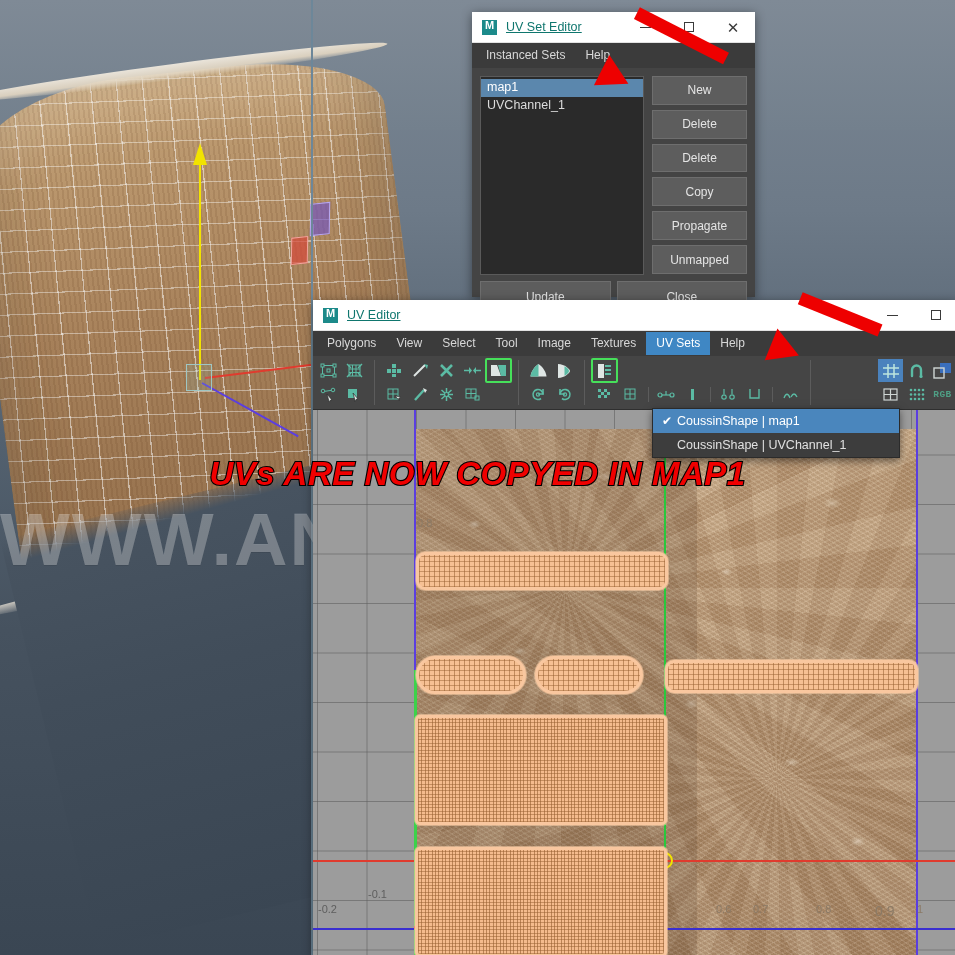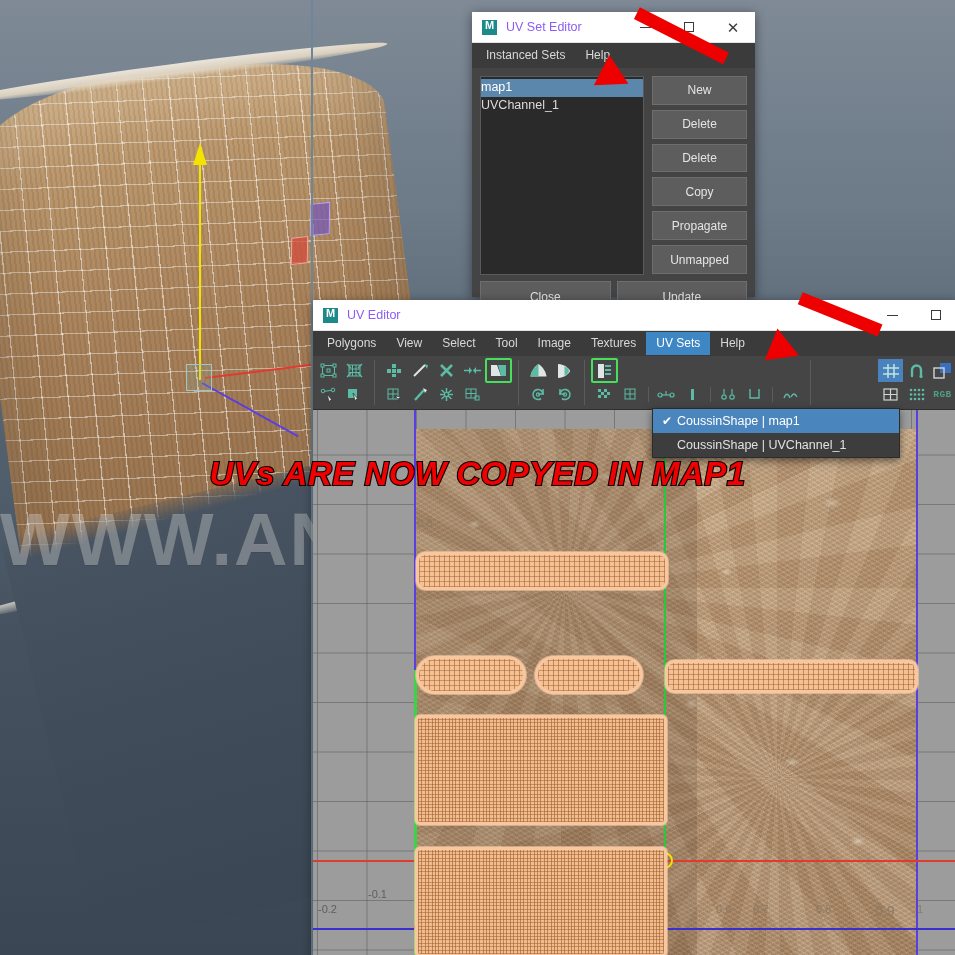--- a/index.html
+++ b/index.html
@@ -111,21 +111,21 @@
     display: flex; align-items: center; padding-left: 10px;
     border-bottom: 1px solid #e2e2e2;
   }
   .maya-logo {
     width: 15px; height: 15px; background: #1c8a8a;
     display: flex; align-items: flex-start; justify-content: center;
     color: #fff; font-size: 11px; font-weight: 700; line-height: 11px;
     margin-right: 9px; flex: none;
     font-family: "Liberation Sans", sans-serif;
   }
-  .title-text { font-size: 12.5px; color: #8b5cf6; flex: 1; }
+  .title-text { font-size: 12.5px; color: #0f766e; flex: 1; text-decoration: underline; }
   .win-btns { display: flex; height: 100%; }
   .win-btn {
     width: 44px; height: 100%;
     display: flex; align-items: center; justify-content: center;
     color: #333; font-size: 13px;
   }
   .bar-min { width: 11px; height: 1px; background: #3a3a3a; }
   .bar-max { width: 10px; height: 10px; border: 1.3px solid #3a3a3a; }
   .bar-close { font-size: 15px; line-height: 1; color: #3a3a3a; font-weight: 300; }
 
@@ -141,21 +141,21 @@
 
   
   #uvset { left: 472px; top: 12px; width: 283px; height: 285px; background: #444; }
   .uvset-body { display: flex; padding: 8px 8px 0 8px; gap: 8px; height: 207px; }
   .uvset-list {
     flex: 1; background: #2a2a2a; border: 1px solid #5a5a5a;
     padding: 2px 0 0 0; overflow: hidden;
   }
   .list-row {
     font-size: 12.5px; color: #dcdcdc;
-    padding: 1px 4px 2px 0; line-height: 15px;
+    padding: 1px 4px 2px 6px; line-height: 15px;
   }
   .list-row.selected { background: #5b87ad; color: #ffffff; }
   .uvset-buttons { width: 95px; display: flex; flex-direction: column; gap: 4px; }
   .mbtn {
     background: #5d5d5d; border: 1px solid #6e6e6e;
     color: #e4e4e4; font-size: 12px;
     height: 29px; display: flex; align-items: center; justify-content: center;
     margin-bottom: 1px;
   }
   .uvset-footer { display: flex; gap: 6px; padding: 6px 8px 8px 8px; }
@@ -360,22 +360,22 @@
         <div class="mbtn">New</div>
         <div class="mbtn">Delete</div>
         <div class="mbtn">Delete</div>
         <div class="mbtn">Copy</div>
         <div class="mbtn">Propagate</div>
         <div class="mbtn">Unmapped</div>
       </div>
     </div>
 
     <div class="uvset-footer">
+      <div class="mbtn">Update</div>
       <div class="mbtn">Close</div>
-      <div class="mbtn">Update</div>
     </div>
   </div>
 
   <div class="arrow" style="left:600px; top:48px; width:130px; height:46px;">
     <div class="arrow-shaft" style="left:26px; top:4px; width:100px; height:13px; transform:rotate(27deg); transform-origin:right center;"></div>
     <div class="arrow-head" style="left:0px; top:12px; transform:rotate(207deg);"></div>
   </div>
 
   <div class="win" id="uveditor">
     <div class="titlebar">

